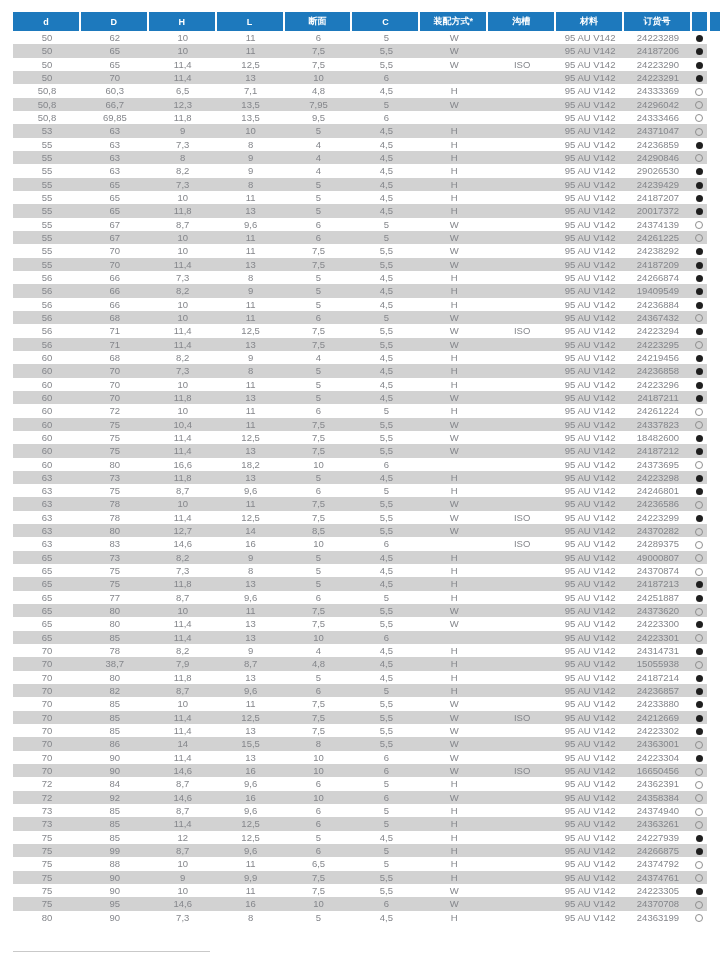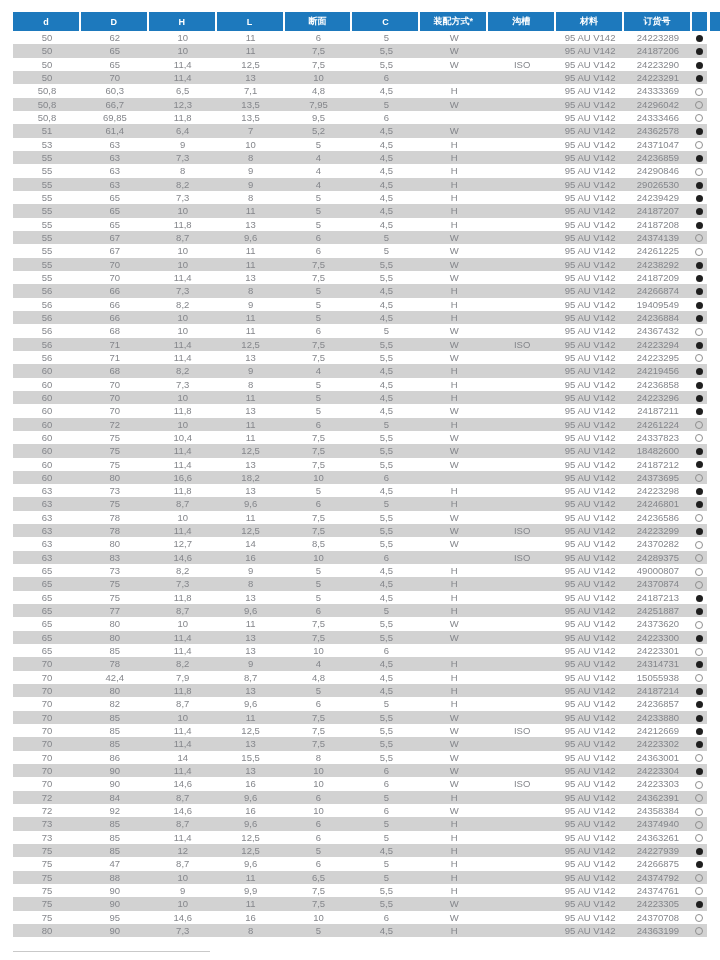--- a/index.html
+++ b/index.html
@@ -152,33 +152,20 @@
           <td>13,5</td>
           <td>9,5</td>
           <td>6</td>
           <td></td>
           <td></td>
           <td>95 AU V142</td>
           <td>24333466</td>
           <td><span class="dot empty"></span></td>
         </tr>
         <tr>
-          <td>51</td>
-          <td>61,4</td>
-          <td>6,4</td>
-          <td>7</td>
-          <td>5,2</td>
-          <td>4,5</td>
-          <td>W</td>
-          <td></td>
-          <td>95 AU V142</td>
-          <td>24362578</td>
-          <td><span class="dot filled"></span></td>
-        </tr>
-        <tr>
           <td>53</td>
           <td>63</td>
           <td>9</td>
           <td>10</td>
           <td>5</td>
           <td>4,5</td>
           <td>H</td>
           <td></td>
           <td>95 AU V142</td>
           <td>24371047</td>
@@ -252,21 +239,21 @@
         <tr>
           <td>55</td>
           <td>65</td>
           <td>11,8</td>
           <td>13</td>
           <td>5</td>
           <td>4,5</td>
           <td>H</td>
           <td></td>
           <td>95 AU V142</td>
-          <td>24187208</td>
+          <td>20017372</td>
           <td><span class="dot filled"></span></td>
         </tr>
         <tr>
           <td>55</td>
           <td>67</td>
           <td>8,7</td>
           <td>9,6</td>
           <td>6</td>
           <td>5</td>
           <td>W</td>
@@ -686,21 +673,21 @@
           <td>4</td>
           <td>4,5</td>
           <td>H</td>
           <td></td>
           <td>95 AU V142</td>
           <td>24314731</td>
           <td><span class="dot filled"></span></td>
         </tr>
         <tr>
           <td>70</td>
-          <td>42,4</td>
+          <td>38,7</td>
           <td>7,9</td>
           <td>8,7</td>
           <td>4,8</td>
           <td>4,5</td>
           <td>H</td>
           <td></td>
           <td>95 AU V142</td>
           <td>15055938</td>
           <td><span class="dot empty"></span></td>
         </tr>
@@ -798,21 +785,21 @@
         <tr>
           <td>70</td>
           <td>90</td>
           <td>14,6</td>
           <td>16</td>
           <td>10</td>
           <td>6</td>
           <td>W</td>
           <td>ISO</td>
           <td>95 AU V142</td>
-          <td>24223303</td>
+          <td>16650456</td>
           <td><span class="dot empty"></span></td>
         </tr>
         <tr>
           <td>72</td>
           <td>84</td>
           <td>8,7</td>
           <td>9,6</td>
           <td>6</td>
           <td>5</td>
           <td>H</td>
@@ -868,21 +855,21 @@
           <td>5</td>
           <td>4,5</td>
           <td>H</td>
           <td></td>
           <td>95 AU V142</td>
           <td>24227939</td>
           <td><span class="dot filled"></span></td>
         </tr>
         <tr>
           <td>75</td>
-          <td>47</td>
+          <td>99</td>
           <td>8,7</td>
           <td>9,6</td>
           <td>6</td>
           <td>5</td>
           <td>H</td>
           <td></td>
           <td>95 AU V142</td>
           <td>24266875</td>
           <td><span class="dot filled"></span></td>
         </tr>

